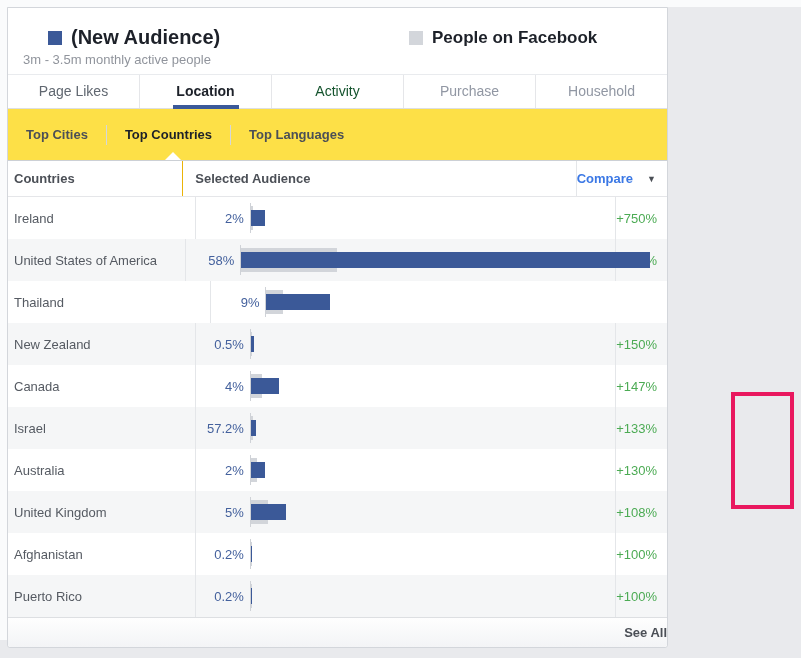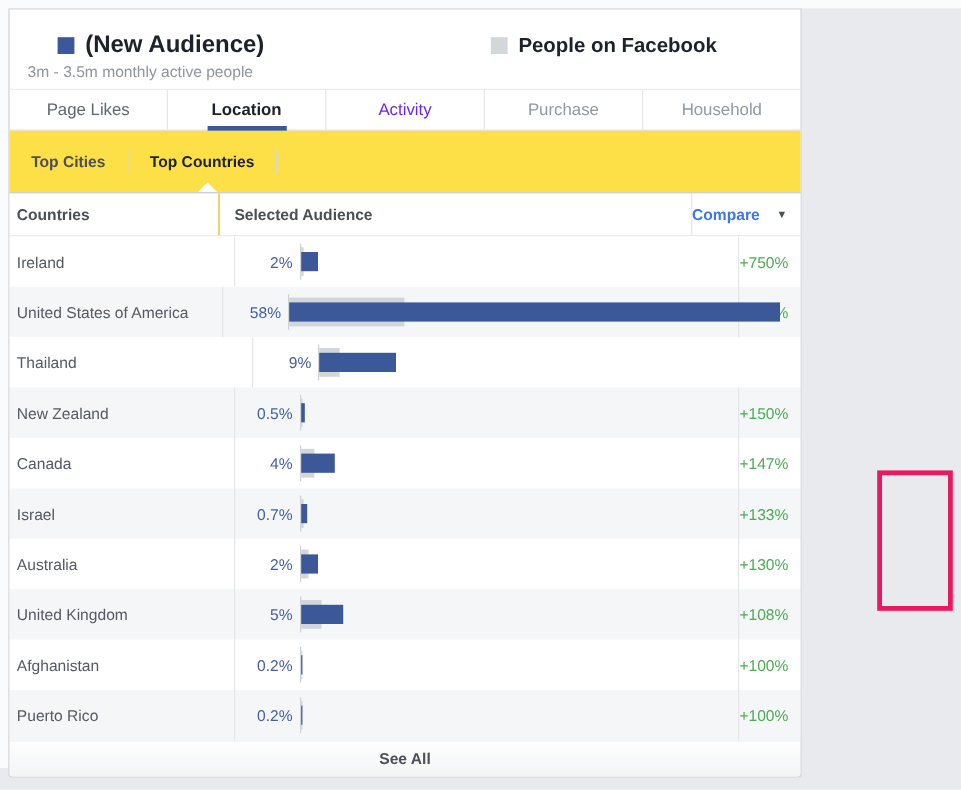--- a/index.html
+++ b/index.html
@@ -30,21 +30,21 @@
   .leg-right .leg-title { font-size:17px; }
 
   
   .tabbar { display:flex; height:35px; border-top:1px solid #e9ebee; border-bottom:1px solid #dddfe2; }
   .tab {
     flex:1; text-align:center; line-height:33px; font-size:14px;
     color:#606770; border-right:1px solid #e5e6e9; position:relative; cursor:pointer;
     white-space:nowrap;
   }
   .tab:last-child { border-right:none; }
-  .tab.c-mid { color:#6d28d9; }
+  .tab.c-mid { color:#14532d; }
   .tab.c-dim { color:#9197a3; }
   .tab.active { color:#1d2129; font-weight:bold; }
   .tab.active::after {
     content:""; position:absolute; bottom:-1px; left:50%; margin-left:-33px;
     width:66px; height:4px; background:#3b5999;
   }
 
   
   .subbar {
     position:relative; height:52px; background:#fde047;
@@ -81,21 +81,21 @@
   .bar-blue { position:absolute; left:0; top:7px; height:16px; }
   .c-compare { flex:1; border-left:1px solid #e4e6e9; display:flex; align-items:center; justify-content:flex-end; padding-right:10px; font-size:13px; }
 
   .highlight-box {
     position:absolute; left:723px; top:195px; width:63px; height:117px;
     border:4px solid #e9185f; pointer-events:none; z-index:5;
   }
 
   
   .see-all {
-    height:30px; line-height:29px; text-align:center; font-size:13px; font-weight:bold;
+    height:30px; line-height:29px; text-align:right; font-size:13px; font-weight:bold;
     color:#4b4f56; border-top:1px solid #dddfe2;
     background:linear-gradient(#fefefe, #f3f4f6);
     border-radius:0 0 3px 3px; cursor:pointer;
   }
 </style>
 </head>
 <body>
 
 <div class="top-strip"></div>
 <div class="left-strip"></div>
@@ -120,20 +120,21 @@
     <div class="tab c-mid">Activity</div>
     <div class="tab c-dim">Purchase</div>
     <div class="tab c-dim">Household</div>
   </div>
 
   <div class="subbar">
     <div class="subtab">Top Cities</div>
     <div class="subsep"></div>
     <div class="subtab active">Top Countries</div>
     <div class="subsep"></div>
+    <div class="subtab">Top Languages</div>
     <div class="notch"></div>
   </div>
 
   <div class="thead">
     <div class="th th-countries">Countries</div>
     <div class="th th-selected">Selected Audience</div>
     <div class="th th-compare">
       <span>Compare</span>
       <span class="dd-arrow">▼</span>
     </div>
@@ -197,21 +198,21 @@
         <div class="bar-gray" style="width: 11.421px; background: rgb(210, 213, 218);"></div>
         <div class="bar-blue" style="width: 28.2px; background: rgb(59, 89, 152);"></div>
       </div>
     </div>
     <div class="cell c-compare" style="color: rgb(76, 171, 84);">+147%</div>
   </div>
 
   <div class="row alt">
     <div class="cell c-country">Israel</div>
     <div class="cell c-bar">
-      <span class="pct">0.7%</span>
+      <span class="pct">57.2%</span>
       <div class="bars">
         <div class="bar-gray" style="width: 2.115px; background: rgb(210, 213, 218);"></div>
         <div class="bar-blue" style="width: 4.935px; background: rgb(59, 89, 152);"></div>
       </div>
     </div>
     <div class="cell c-compare" style="color: rgb(76, 171, 84);">+133%</div>
   </div>
 
   <div class="row">
     <div class="cell c-country">Australia</div>

